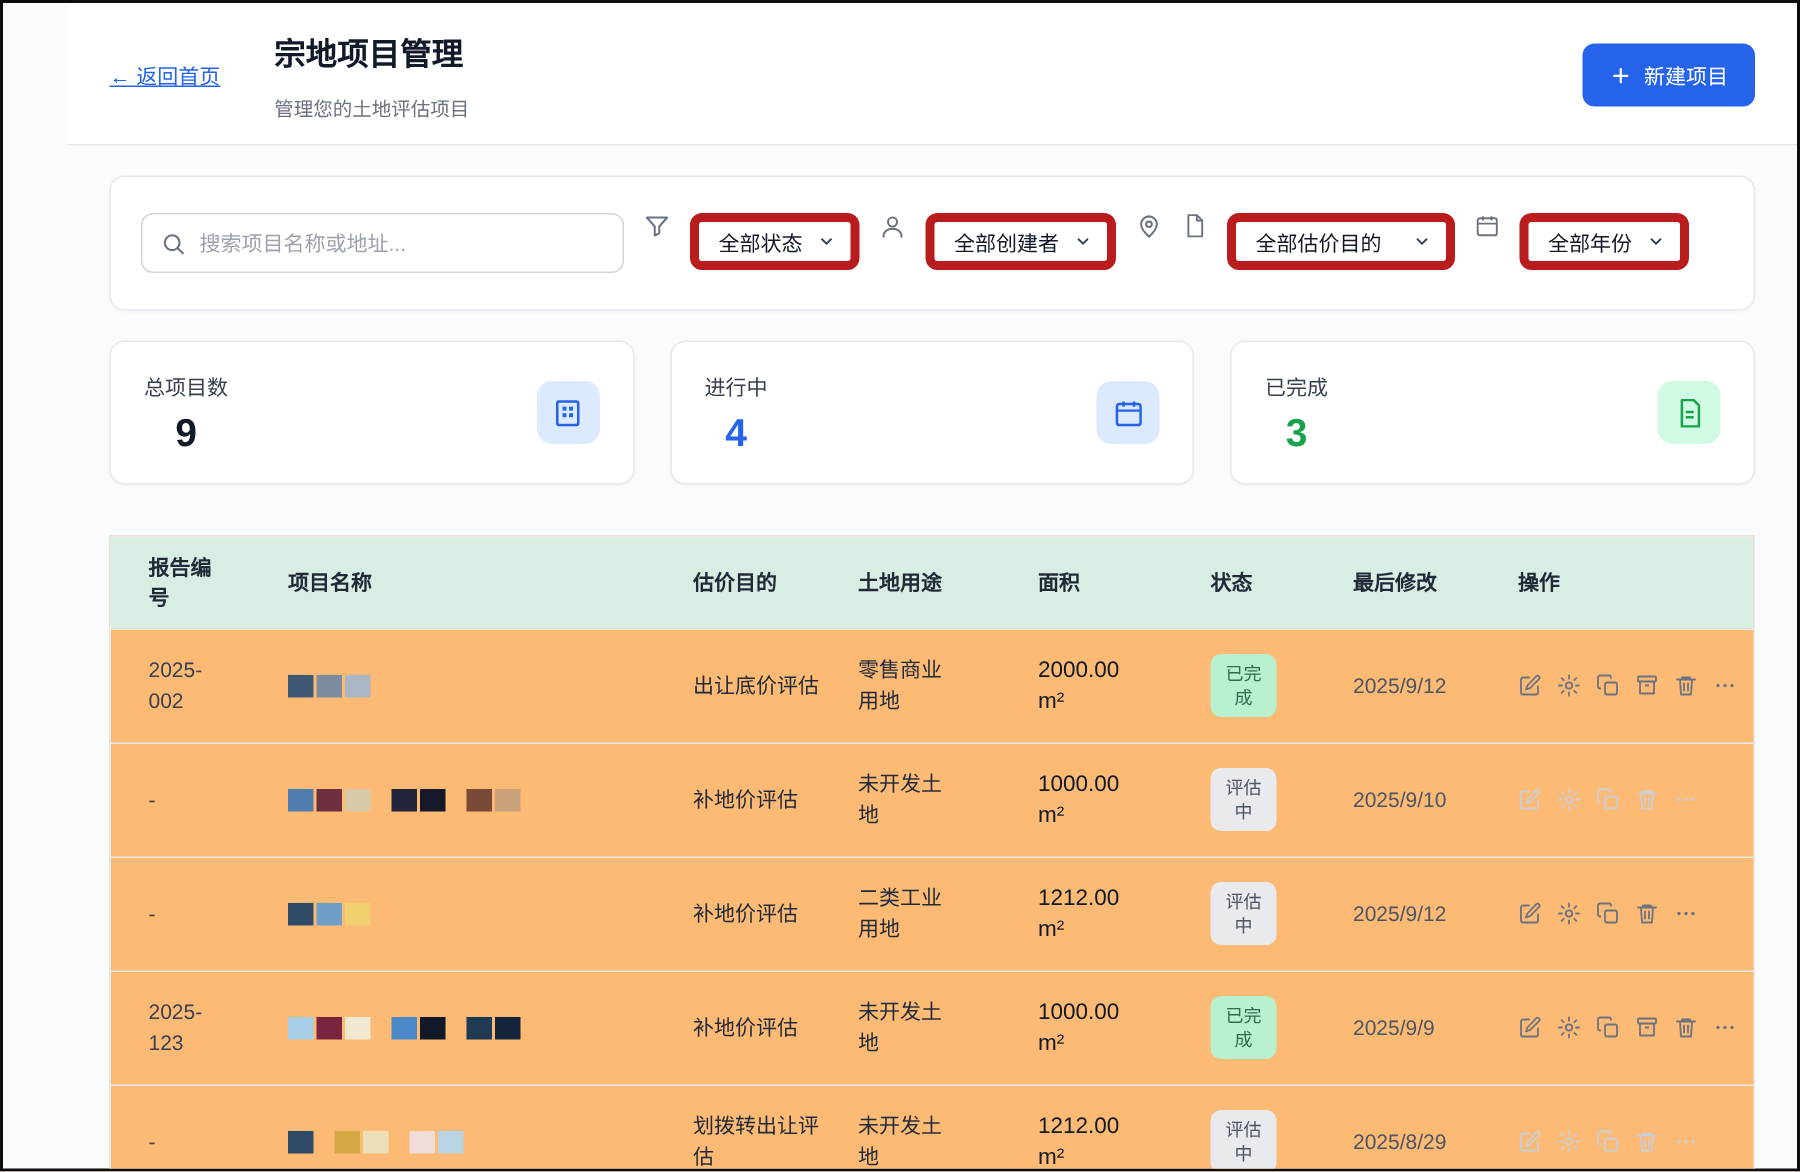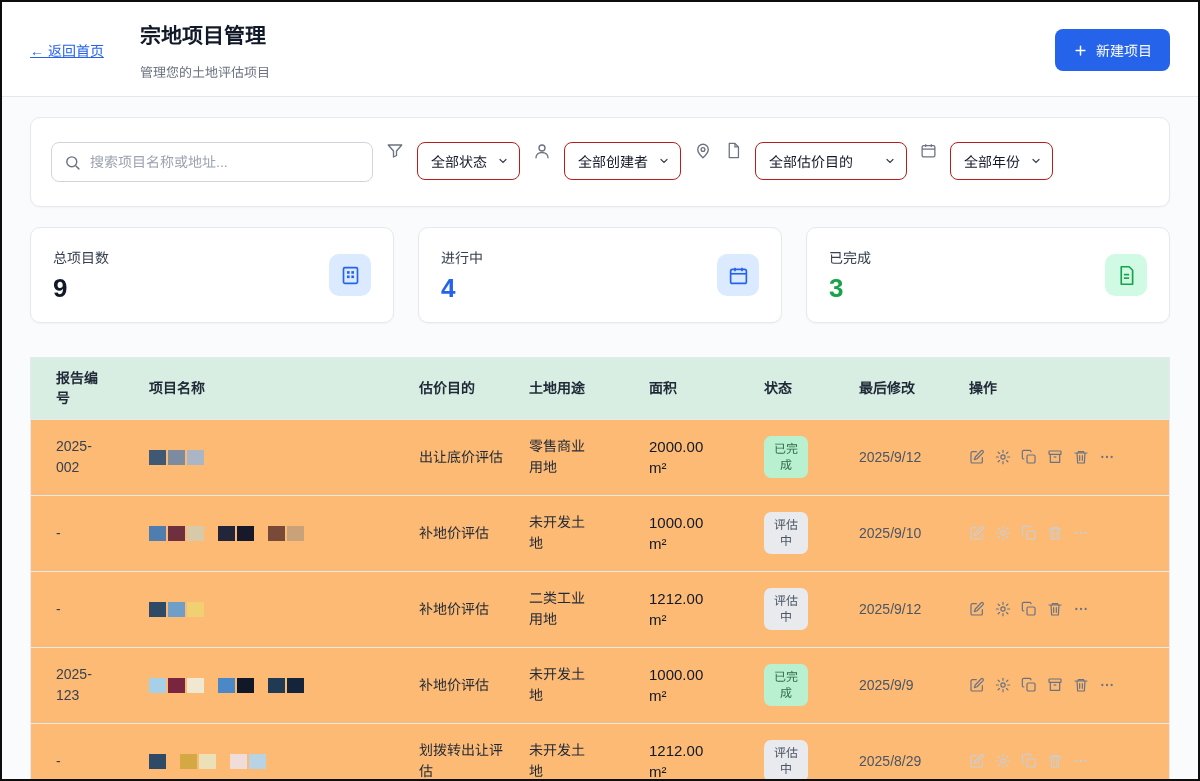--- a/index.html
+++ b/index.html
@@ -1,41 +1,41 @@
 <!DOCTYPE html>
 <html lang="zh-CN"><head>
 <meta charset="utf-8">
 <style>
   * { margin:0; padding:0; box-sizing:border-box; }
   html,body{ width:1200px; height:781px; }
   body{ font-family:"Liberation Sans","DejaVu Sans",sans-serif; background:#ffffff; }
-  .frame{ width:1200px; height:781px; border:2px solid #0d0d0d; overflow:hidden; background:#fafbfc; display:flex; flex-direction:column; }
+  .frame{ width:1200px; height:781px; border:2px solid #0d0d0d; overflow:hidden; background:#fafbfc; display:flex; flex-direction:column;padding-left:43px; }
 
   
   .topbar{ background:#fff; border-bottom:1px solid #e5e7eb; display:flex; align-items:center; gap:36px; padding:17px 28px 15px; }
   .back-link{ color:#2563eb; font-size:14px; text-decoration:underline; white-space:nowrap; cursor:pointer; }
   .title-block h1{ font-size:21px; font-weight:700; color:#111827; }
   .subtitle{ font-size:13px; color:#6b7280; margin-top:13px; }
   .new-btn{ margin-left:auto; background:#2563eb; color:#fff; border:none; border-radius:8px; padding:11px 18px; font-size:14px; display:flex; align-items:center; gap:8px; cursor:pointer; }
 
   .content{ padding:20px 28px 0; flex:1; }
 
   
   .filter-card{ background:#fff; border:1px solid #e7e9ee; border-radius:10px; padding:24px 20px; display:flex; align-items:flex-start; gap:13px; box-shadow:0 1px 2px rgba(16,24,40,.04); }
   .search-box{ display:flex; align-items:center; gap:9px; border:1px solid #d1d5db; border-radius:8px; height:40px; padding:0 12px; width:322px; color:#9ca3af; background:#fff; }
   .search-box input{ border:none; outline:none; flex:1; font-size:14px; color:#111827; background:transparent; }
   .search-box input::placeholder{ color:#9ca3af; }
   .f-icon{ color:#6b7280; display:flex; flex:none; }
-  .select{ display:flex; align-items:center; justify-content:space-between; gap:10px; border:1px solid #b91c1c; border-radius:8px; height:38px; padding:0 10px 0 13px; font-size:14px; color:#111827; background:#fff; cursor:pointer; white-space:nowrap; }
+  .select{ display:flex; align-items:center; justify-content:space-between; gap:10px; border:6px solid #b91c1c; border-radius:8px; height:38px; padding:0 10px 0 13px; font-size:14px; color:#111827; background:#fff; cursor:pointer; white-space:nowrap; }
   .select .chev{ color:#374151; display:flex; }
   .sel-purpose{ min-width:152px; }
   .sel-year{ min-width:96px; }
 
   
-  .stats{ display:flex; gap:24px; margin-top:20px; }
+  .stats{ display:flex; gap:24px; margin-top:20px;text-align:center; }
   .stat-card{ flex:1; background:#fff; border:1px solid #e7e9ee; border-radius:10px; padding:16px 22px; display:flex; align-items:center; justify-content:space-between; height:96px; box-shadow:0 1px 2px rgba(16,24,40,.04); }
   .stat-label{ font-size:14px; color:#374151; }
   .stat-value{ font-size:26px; font-weight:700; color:#111827; margin-top:6px; }
   .stat-value.blue{ color:#2563eb; }
   .stat-value.green{ color:#16a34a; }
   .stat-icon{ width:42px; height:42px; border-radius:10px; display:flex; align-items:center; justify-content:center; flex:none; }
   .stat-icon.blue{ background:#dbeafe; color:#2563eb; }
   .stat-icon.green{ background:#d1fae5; color:#16a34a; }
 
   

